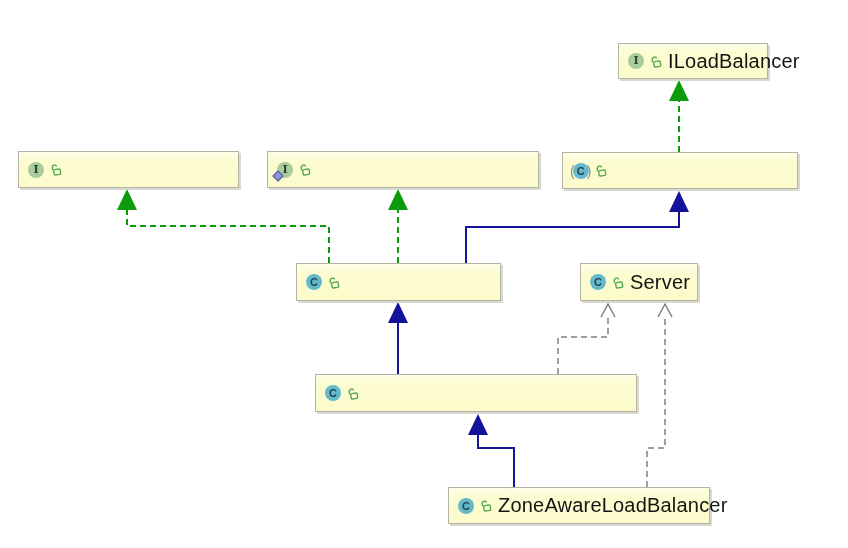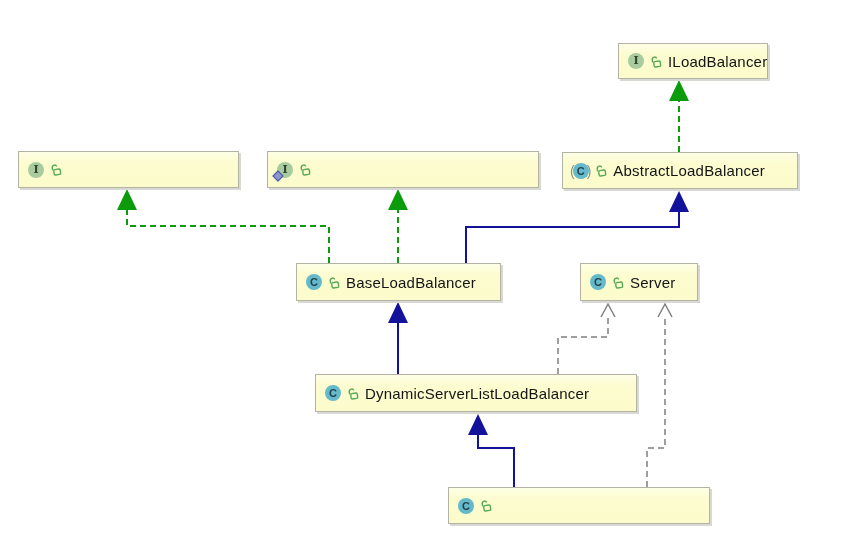--- a/index.html
+++ b/index.html
@@ -25,21 +25,21 @@
     align-items: center;
     gap: 5px;
     padding: 0 9px;
     background: linear-gradient(180deg, #FEFEE6 0%, #FCFCD0 30%, #FBFBCB 100%);
     border: 1px solid #B3B3A4;
     box-shadow: 2px 2px 0 #D9D9D4;
     cursor: default;
     white-space: nowrap;
   }
   .node .label {
-    font-size: 15px;
+    font-size: 20px;
     color: #141414;
     letter-spacing: 0.2px;
   }
   .icon-wrap {
     display: inline-flex;
     align-items: center;
     position: relative;
     flex: none;
   }
   .circle {
@@ -169,35 +169,33 @@
           <span class="paren">)</span>
         </span>
         <span class="lock">
           <svg width="13" height="13" viewBox="0 0 13 13">
             <g transform="rotate(-8 6 7)">
               <path d="M3.6 7 L3.6 4.8 A2.4 2.4 0 0 1 8.2 3.6" fill="none" stroke="#57A957" stroke-width="1.4"></path>
               <rect x="4.6" y="6.6" width="6.6" height="5.4" rx="1.2" fill="none" stroke="#57A957" stroke-width="1.4"></rect>
             </g>
           </svg>
         </span>
-        <span class="label">AbstractLoadBalancer</span>
       </div>
       <div class="node" style="left: 296px; top: 263px; width: 205px; height: 38px;">
         <span class="icon-wrap">
           <span class="circle class-c">C</span>
         </span>
         <span class="lock">
           <svg width="13" height="13" viewBox="0 0 13 13">
             <g transform="rotate(-8 6 7)">
               <path d="M3.6 7 L3.6 4.8 A2.4 2.4 0 0 1 8.2 3.6" fill="none" stroke="#57A957" stroke-width="1.4"></path>
               <rect x="4.6" y="6.6" width="6.6" height="5.4" rx="1.2" fill="none" stroke="#57A957" stroke-width="1.4"></rect>
             </g>
           </svg>
         </span>
-        <span class="label">BaseLoadBalancer</span>
       </div>
       <div class="node" style="left: 580px; top: 263px; width: 118px; height: 38px;">
         <span class="icon-wrap">
           <span class="circle class-c">C</span>
         </span>
         <span class="lock">
           <svg width="13" height="13" viewBox="0 0 13 13">
             <g transform="rotate(-8 6 7)">
               <path d="M3.6 7 L3.6 4.8 A2.4 2.4 0 0 1 8.2 3.6" fill="none" stroke="#57A957" stroke-width="1.4"></path>
               <rect x="4.6" y="6.6" width="6.6" height="5.4" rx="1.2" fill="none" stroke="#57A957" stroke-width="1.4"></rect>
@@ -211,29 +209,29 @@
           <span class="circle class-c">C</span>
         </span>
         <span class="lock">
           <svg width="13" height="13" viewBox="0 0 13 13">
             <g transform="rotate(-8 6 7)">
               <path d="M3.6 7 L3.6 4.8 A2.4 2.4 0 0 1 8.2 3.6" fill="none" stroke="#57A957" stroke-width="1.4"></path>
               <rect x="4.6" y="6.6" width="6.6" height="5.4" rx="1.2" fill="none" stroke="#57A957" stroke-width="1.4"></rect>
             </g>
           </svg>
         </span>
-        <span class="label">DynamicServerListLoadBalancer</span>
       </div>
       <div class="node" style="left: 448px; top: 487px; width: 262px; height: 37px;">
         <span class="icon-wrap">
           <span class="circle class-c">C</span>
         </span>
         <span class="lock">
           <svg width="13" height="13" viewBox="0 0 13 13">
             <g transform="rotate(-8 6 7)">
               <path d="M3.6 7 L3.6 4.8 A2.4 2.4 0 0 1 8.2 3.6" fill="none" stroke="#57A957" stroke-width="1.4"></path>
               <rect x="4.6" y="6.6" width="6.6" height="5.4" rx="1.2" fill="none" stroke="#57A957" stroke-width="1.4"></rect>
             </g>
           </svg>
         </span>
+        <span class="label">ZoneAwareLoadBalancer</span>
       </div>
     </div>
 </div>
 
 </body></html>

